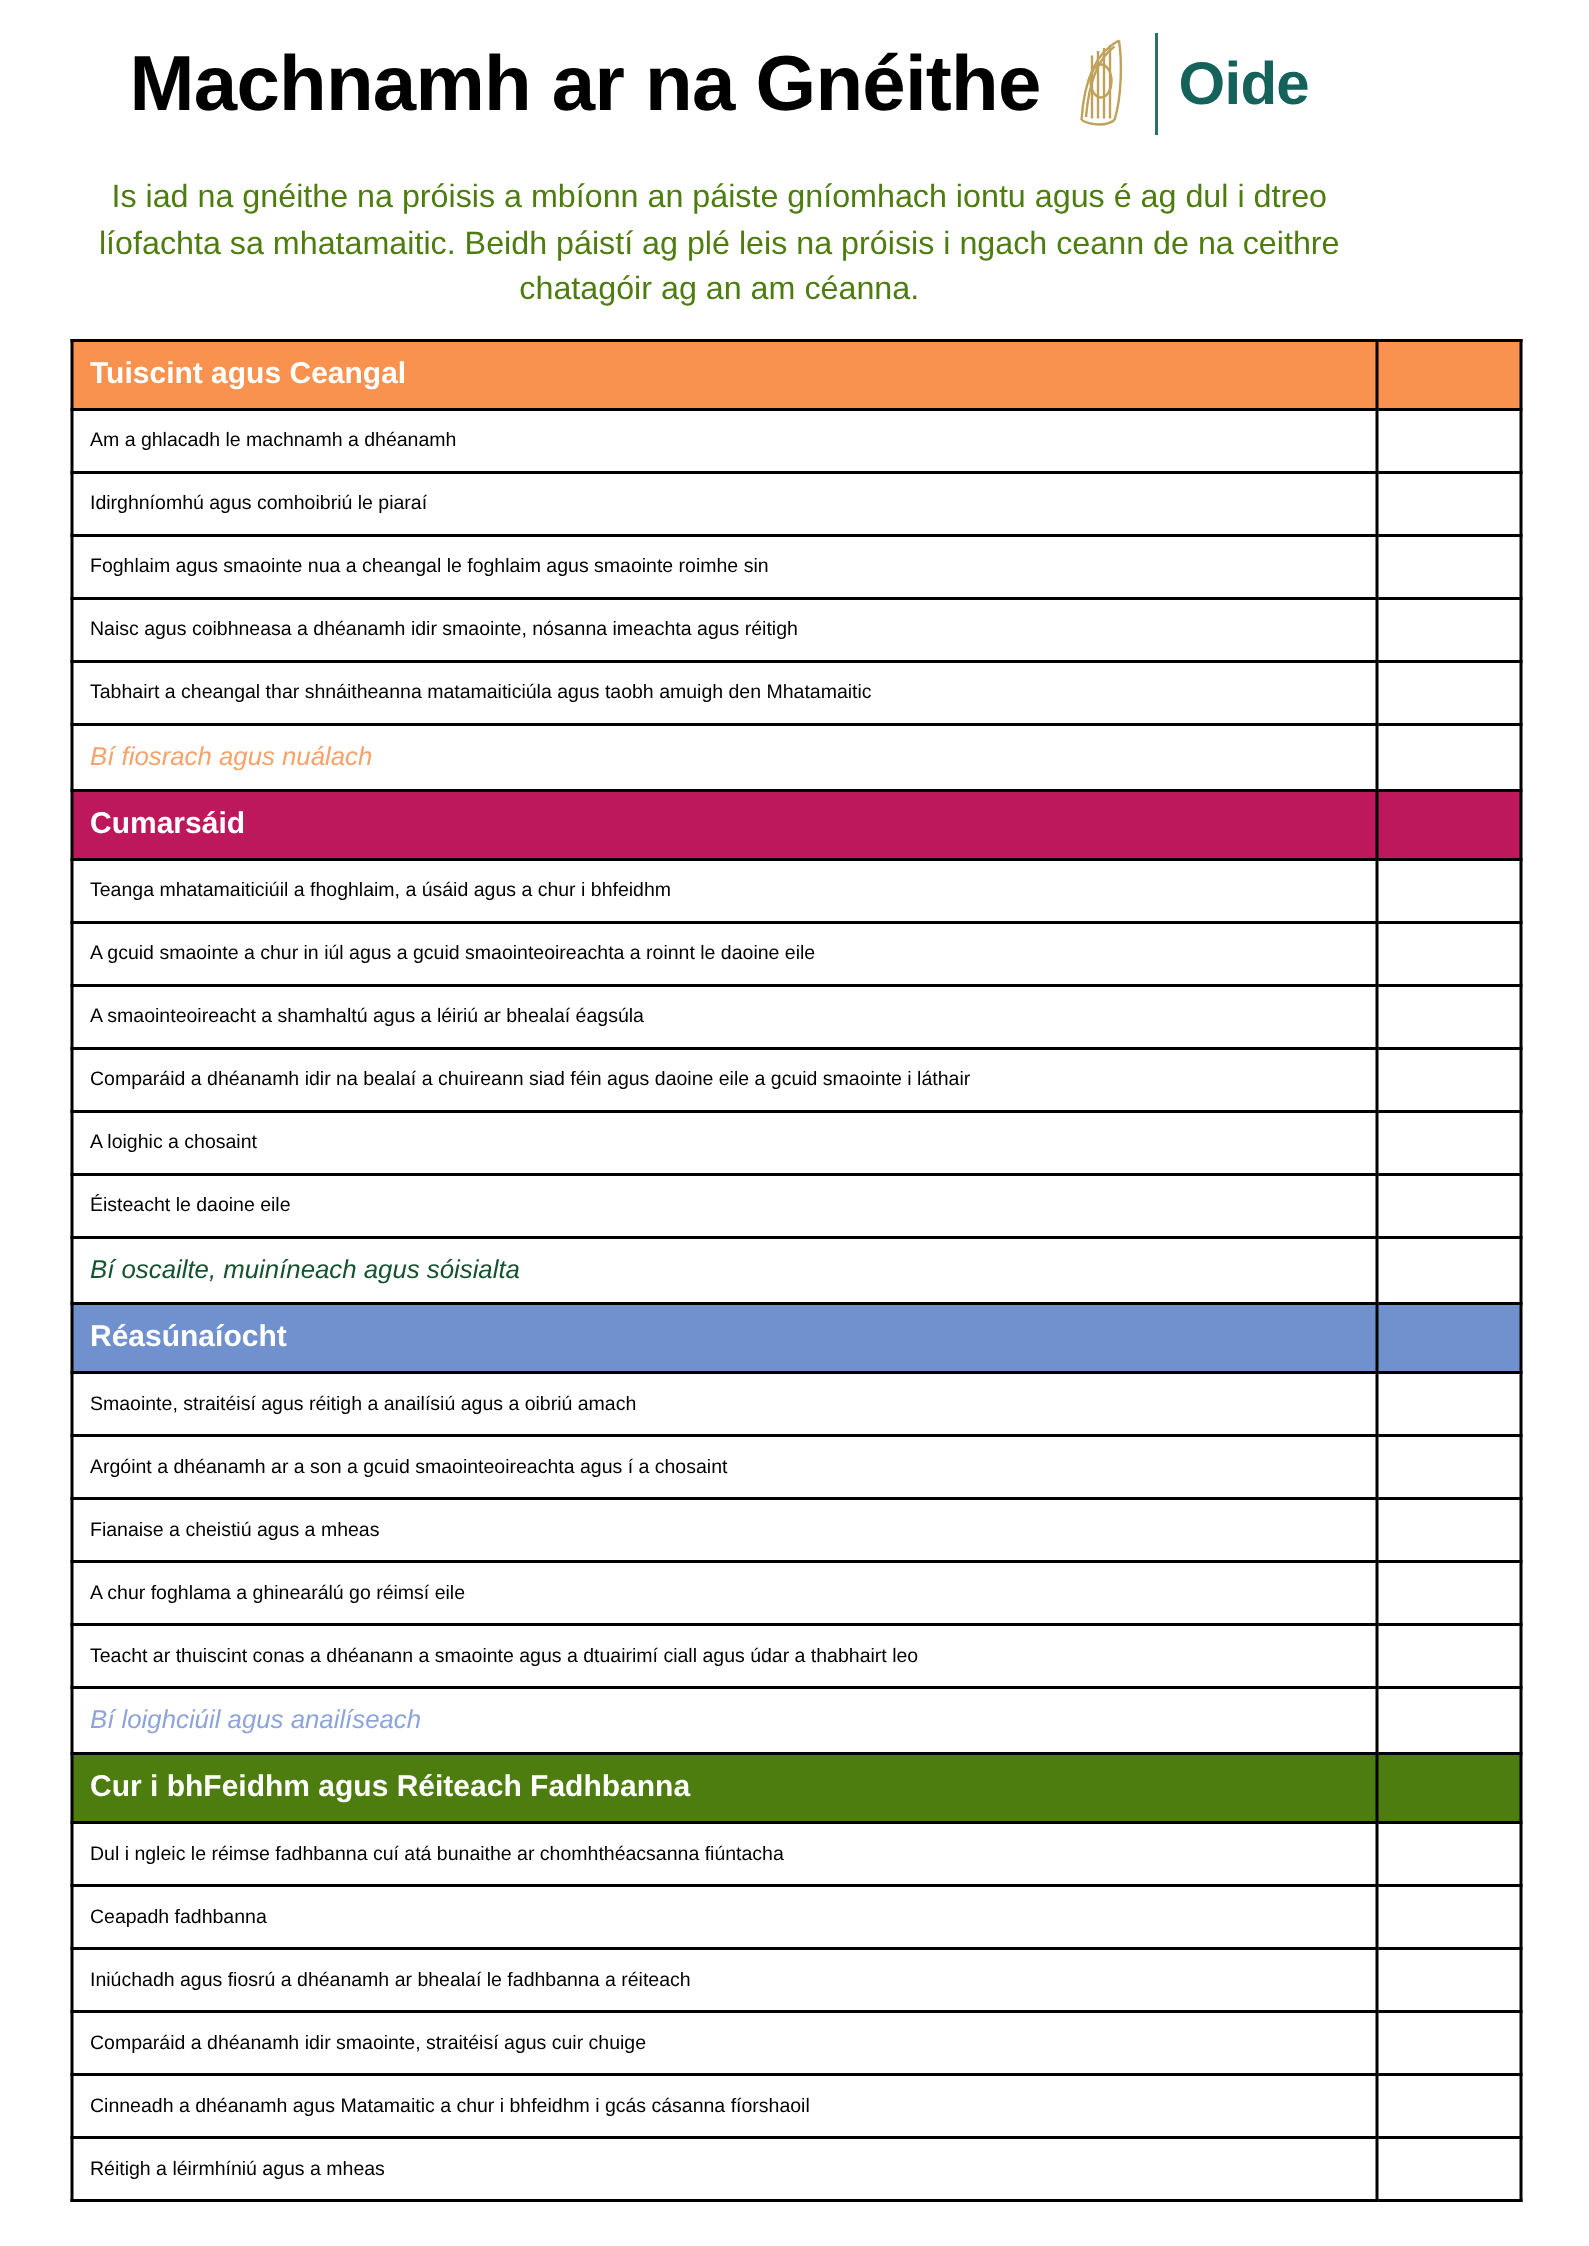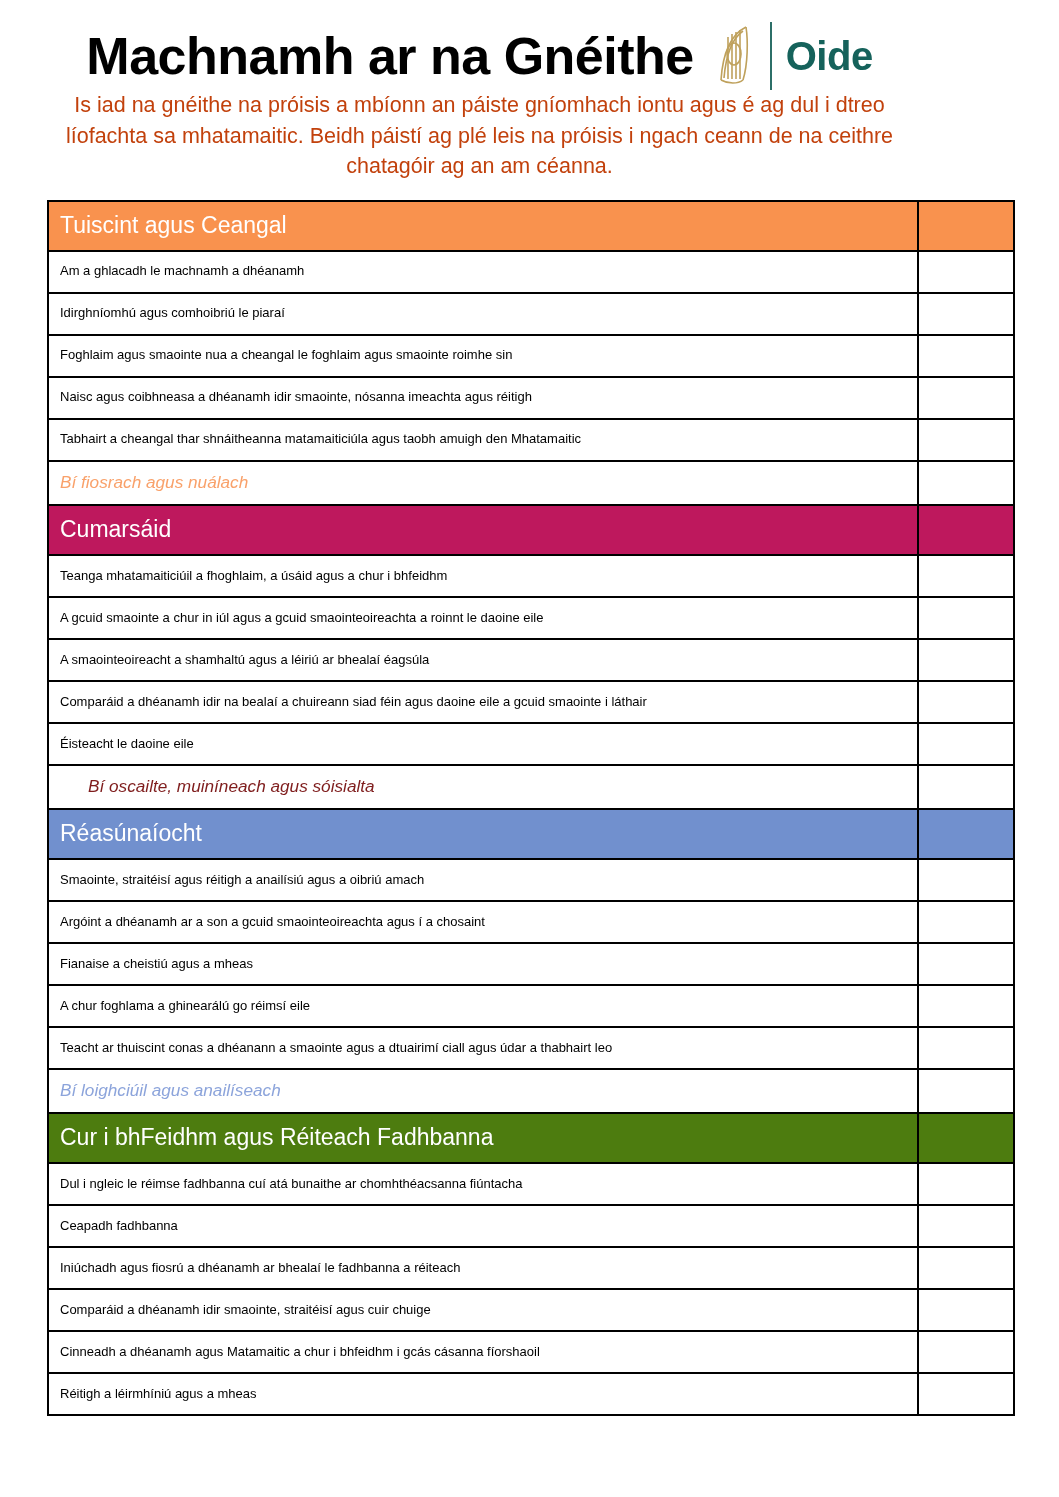--- a/index.html
+++ b/index.html
@@ -55,26 +55,26 @@
   }
   .brand-name {
     font-size: 40px;
     font-weight: bold;
     color: #15625B;
     letter-spacing: -0.5px;
   }
 
   
   .intro {
-    margin: 0 auto 0 auto;
+    margin: 26px auto 0 auto;
     width: 880px;
     text-align: center;
     font-size: 21.5px;
     line-height: 1.42;
-    color: #c2410c;
+    color: #4d7c0f;
   }
 
   
   .grid {
     margin: 18px 0 0 47px;
     width: 968px;
     border-collapse: collapse;
     table-layout: fixed;
   }
   .grid td {
@@ -88,40 +88,40 @@
   .cell-text {
     padding: 9px 11px 10px 11px;
     font-size: 13px;
     line-height: 1.35;
     color: #000000;
   }
   tr.section-row td {
     height: 38px;
   }
   tr.section-row .cell-text {
-    font-size: 23px;
-    font-weight: normal;
+    font-size: 20px;
+    font-weight: bold;
     color: #ffffff;
     padding: 8px 11px 9px 11px;
   }
   tr.italic-row .cell-text {
     font-style: italic;
     font-size: 17.2px;
   }
   tr.item-row td { height: 40px; }
   tr.italic-row td { height: 40px; }
 
   
   tr.acc-orange td { background: #F9924E; }
   tr.acc-green  td { background: #be185d; }
   tr.acc-blue   td { background: #7190CE; }
   tr.acc-teal   td { background: #4d7c0f; }
 
   .t-orange { color: #F9A16A; }
-  .t-green  { color: #7f1d1d; margin-left: 28px; }
+  .t-green  { color: #14532d; }
   .t-blue   { color: #8CA4DB; }
 </style>
 </head>
 <body>
 
 <div class="page">
 
   <div class="header">
     <div class="doc-title">Machnamh ar na Gnéithe</div>
     <div class="brand">
@@ -222,20 +222,26 @@
         <td></td>
       </tr>
       <tr class="item-row">
         <td>
             <div class="cell-text">Comparáid a dhéanamh idir na bealaí a chuireann siad féin agus daoine eile a gcuid smaointe i láthair</div>
           </td>
         <td></td>
       </tr>
       <tr class="item-row">
         <td>
+            <div class="cell-text">A loighic a chosaint</div>
+          </td>
+        <td></td>
+      </tr>
+      <tr class="item-row">
+        <td>
             <div class="cell-text">Éisteacht le daoine eile</div>
           </td>
         <td></td>
       </tr>
       <tr class="italic-row">
         <td>
             <div class="cell-text t-green">Bí oscailte, muiníneach agus sóisialta</div>
           </td>
         <td></td>
       </tr>

